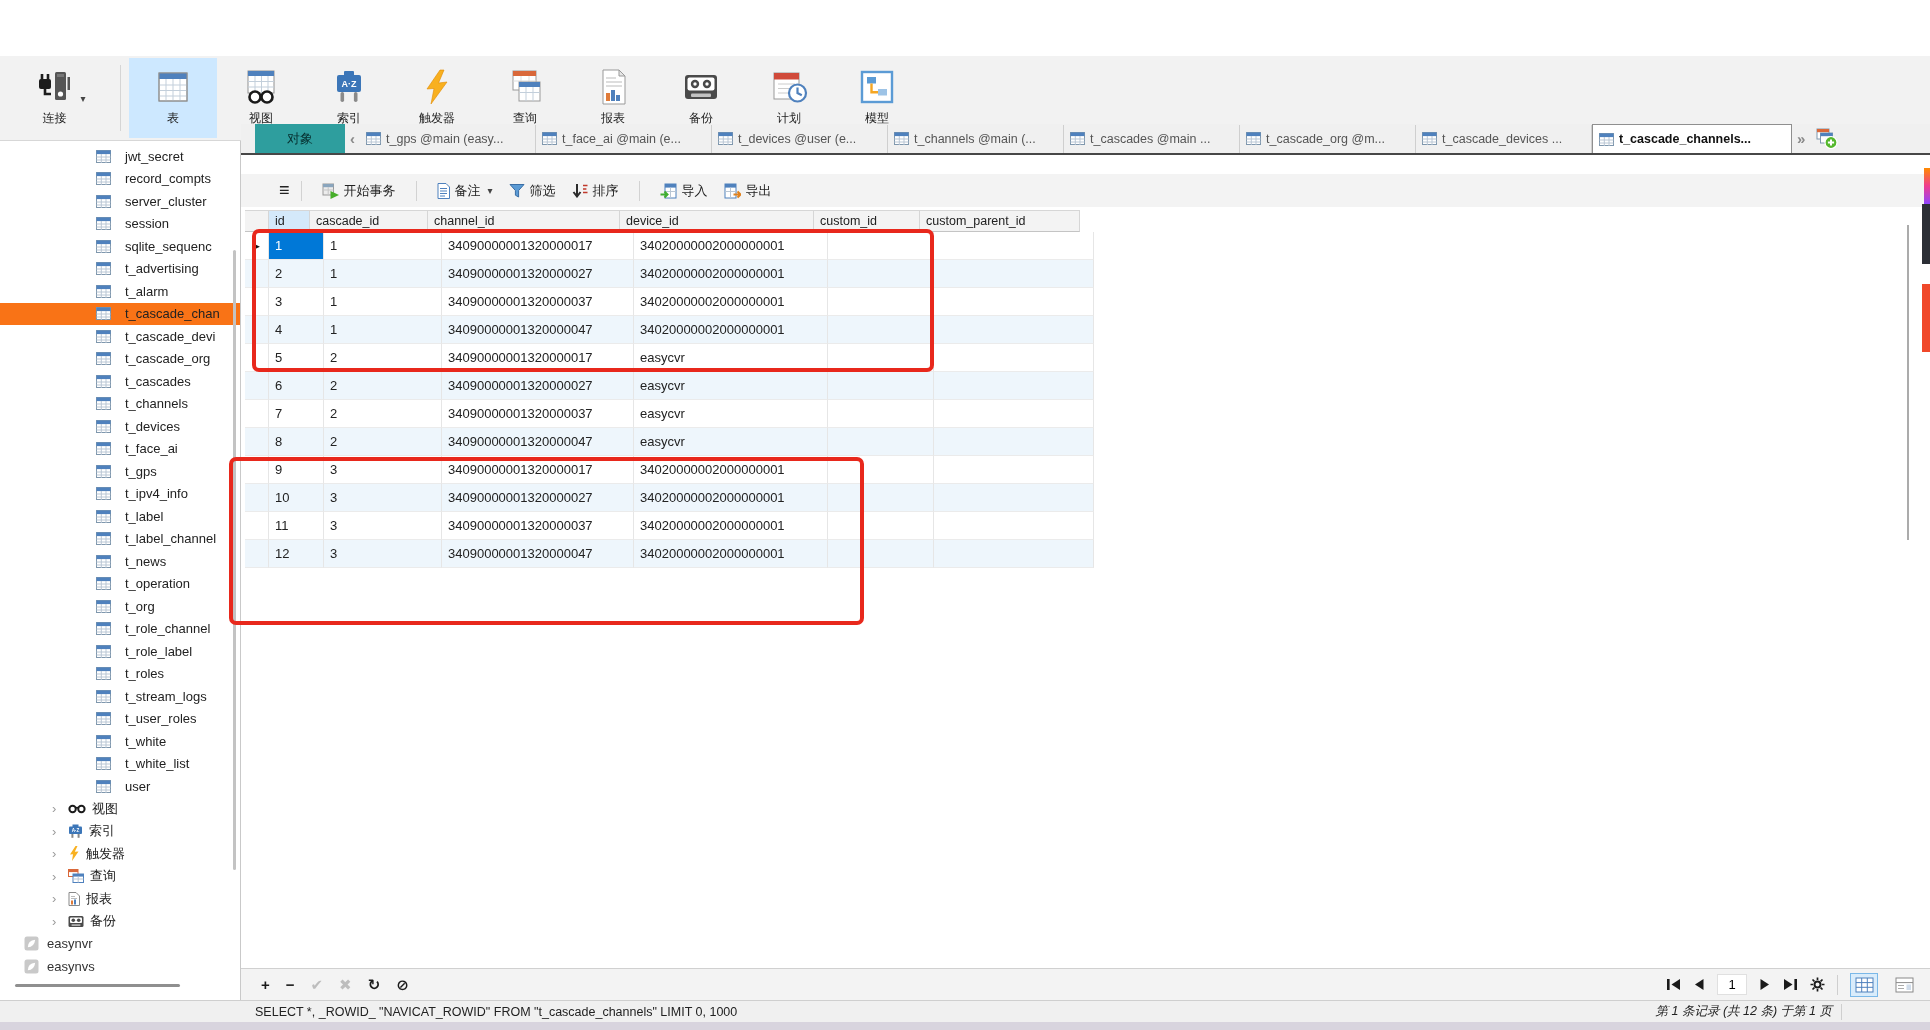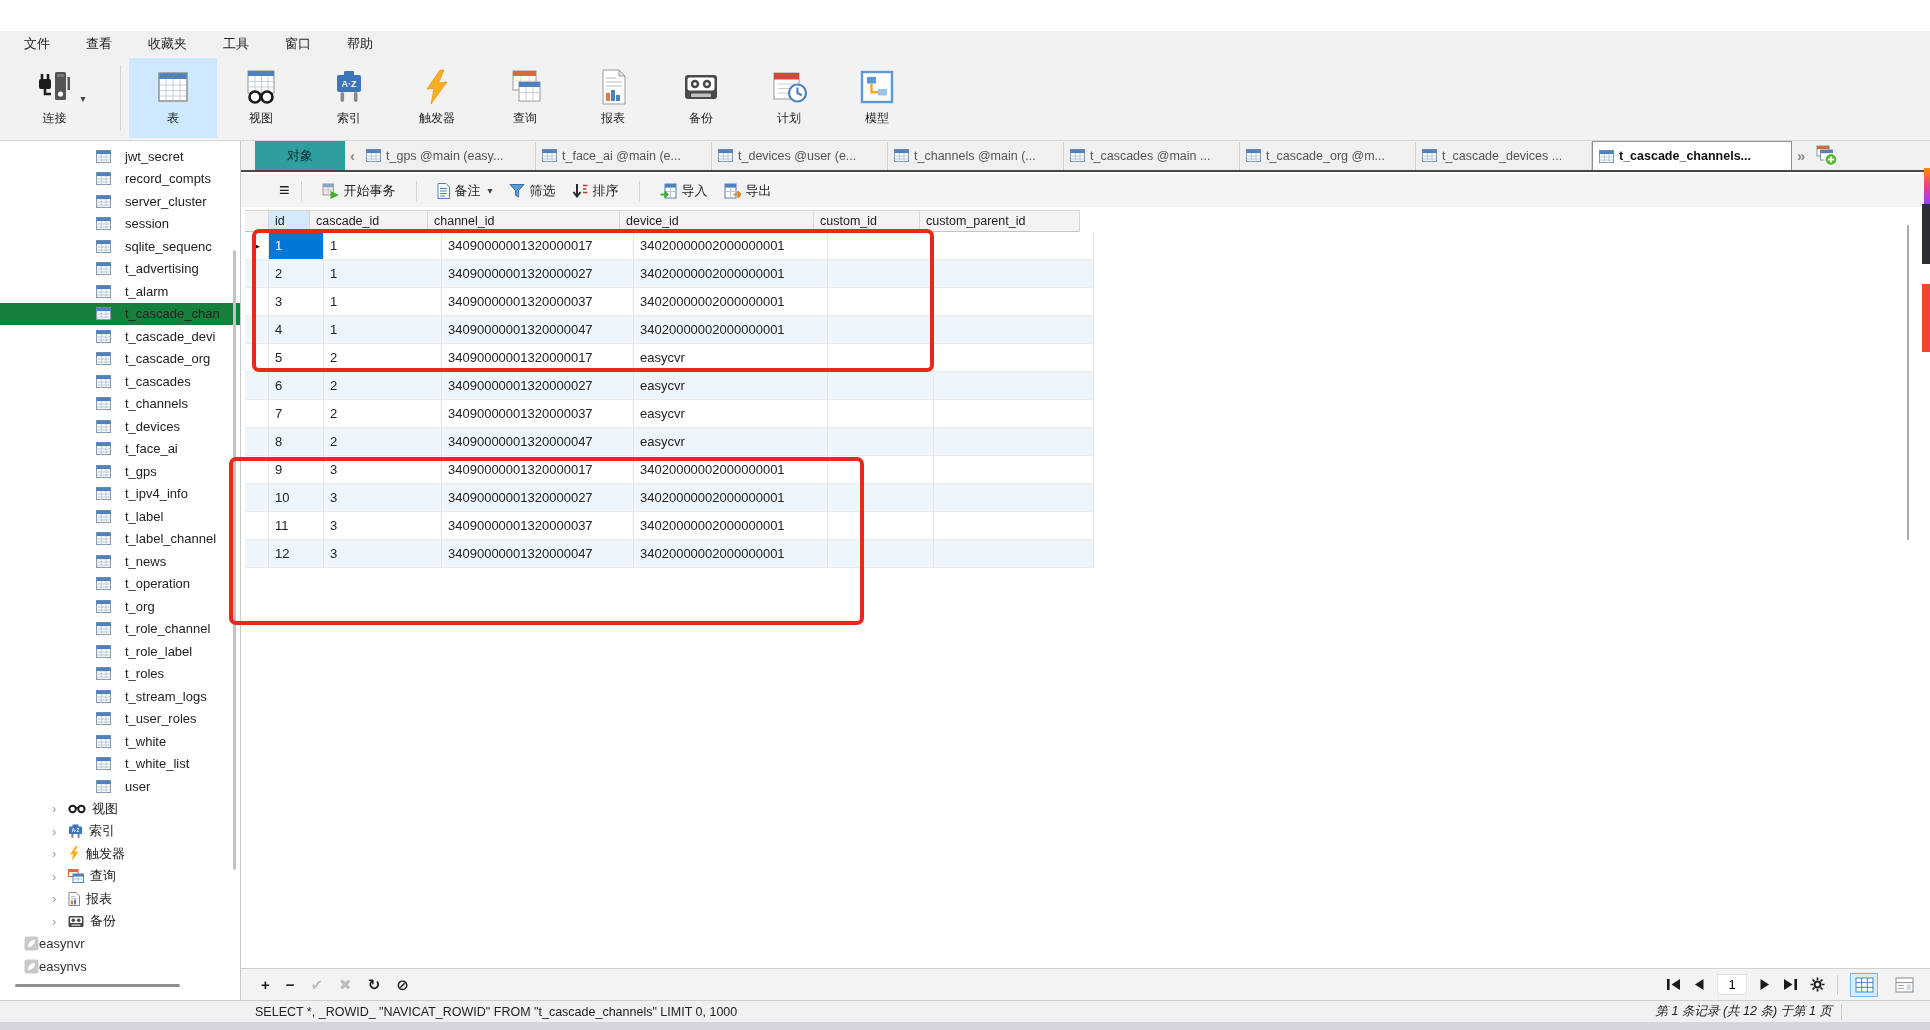--- a/index.html
+++ b/index.html
@@ -19,28 +19,28 @@
   .toolbar{position:absolute;left:0;top:56px;width:100%;height:85px;background:#f2f2f2;border-bottom:1px solid #d7d7d7;display:flex;align-items:center;box-sizing:border-box;padding-left:8px;}
   .tb-conn{width:104px;height:80px;display:flex;align-items:center;justify-content:center;gap:4px;}
   .tb-sep{width:1px;height:66px;background:#d5d5d5;margin:0 8px;}
   .tb-btn{width:88px;height:80px;display:flex;flex-direction:column;align-items:center;justify-content:center;gap:5px;}
   .tb-btn.selected{background:var(--sel-toolbar,#cde8ff);}
   .tb-label{font-size:12px;color:#222;}
   .tb-caret{font-size:10px;color:#444;margin-left:2px;}
   
   .sidebar{position:absolute;left:0;top:141px;width:241px;height:859px;background:#fff;border-right:1px solid #c9c9c9;box-sizing:border-box;overflow:hidden;padding-top:4px;}
   .sb-item{height:22.5px;display:flex;align-items:center;gap:14px;padding-left:96px;font-size:13px;white-space:nowrap;}
-  .sb-item.selected{background:#15803d;}
+  .sb-item.selected{background:#f97316;}
   .sb-group{height:22.5px;display:flex;align-items:center;gap:6px;padding-left:52px;font-size:13px;}
-  .sb-conn{height:22.5px;display:flex;align-items:center;gap:0;padding-left:24px;font-size:13px;color:#333;}
+  .sb-conn{height:22.5px;display:flex;align-items:center;gap:8px;padding-left:24px;font-size:13px;color:#333;}
   .sb-arrow{color:#9a9a9a;font-size:13px;width:10px;}
   .sb-vscroll{position:absolute;left:233px;top:250px;width:3px;height:620px;background:#c3c3c3;border-radius:2px;}
   .sb-hscroll{position:absolute;left:15px;top:984px;width:165px;height:3px;background:#8f8f8f;border-radius:2px;}
   
-  .tabbar{position:absolute;left:241px;top:141px;width:1689px;height:31px;background:#f0f0f0;border-bottom:2px solid #474747;box-sizing:border-box;display:flex;align-items:center;}
+  .tabbar{position:absolute;left:241px;top:124px;width:1689px;height:31px;background:#f0f0f0;border-bottom:2px solid #474747;box-sizing:border-box;display:flex;align-items:center;}
   .obj-tab{width:90px;height:29px;margin-left:14px;background:var(--teal,#2e9e9e);color:#062f2f;font-size:13px;display:flex;align-items:center;justify-content:center;}
   .tab-chevron{color:#8a8a8a;font-weight:bold;font-size:15px;padding:0 5px;}
   .tab{height:28px;width:176px;display:flex;align-items:center;gap:5px;padding:0 6px;font-size:12.5px;color:#555;border-right:1px solid #cfcfcf;white-space:nowrap;overflow:hidden;box-sizing:border-box;}
   .tab.active{background:#fff;color:#111;font-weight:bold;border:1px solid #8f8f8f;border-bottom:none;width:200px;height:29px;}
   .newtab-btn{margin-left:6px;display:flex;align-items:center;}
   
   .subtoolbar{position:absolute;left:241px;top:174px;width:1689px;height:33px;background:#f3f3f3;display:flex;align-items:center;font-size:13px;color:#222;}
   .st-burger{font-size:18px;font-weight:bold;margin-left:38px;letter-spacing:-1px;}
   .st-sep{width:1px;height:20px;background:#d2d2d2;margin:0 12px;}
   .st-btn{display:flex;align-items:center;gap:5px;padding:0 8px;}
@@ -76,28 +76,20 @@
   .edge-red{position:absolute;left:1922px;top:284px;width:8px;height:68px;background:#f0482a;}
   .main-vscroll{position:absolute;left:1907px;top:225px;width:2px;height:315px;background:#ababab;}
   svg{display:block;}
 </style>
 </head>
 <body>
 
 <div class="screen">
 
 
-  <div class="menubar" id="menubar">
-      <span class="menu-item">文件</span>
-      <span class="menu-item">查看</span>
-      <span class="menu-item">收藏夹</span>
-      <span class="menu-item">工具</span>
-      <span class="menu-item">窗口</span>
-      <span class="menu-item">帮助</span>
-    </div>
 
   <div class="toolbar" id="toolbar">
       <div class="tb-conn">
         <div style="display: flex; flex-direction: column; align-items: center; gap: 5px;">
           <span>
             <svg width="40" height="36" viewBox="0 0 40 36">
               <rect x="21" y="3" width="11" height="28" rx="1.5" fill="#555"></rect>
               <rect x="23" y="5" width="7" height="3" fill="#777"></rect>
               <circle cx="26.5" cy="25" r="2.6" fill="#fff"></circle>
               <rect x="33.5" y="8" width="2.5" height="13" fill="#555"></rect>

